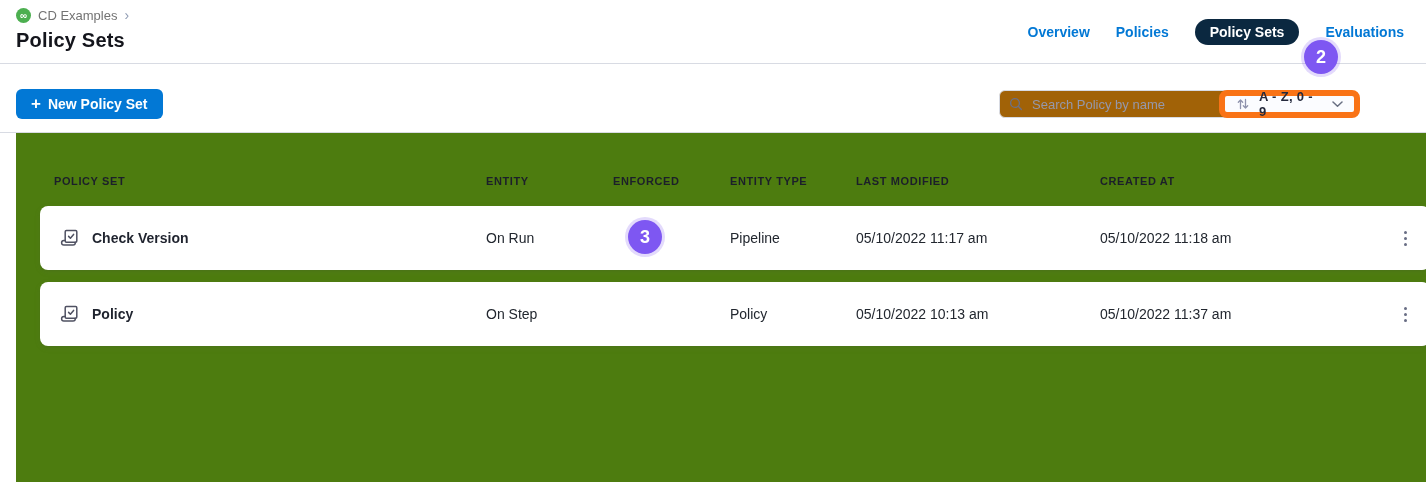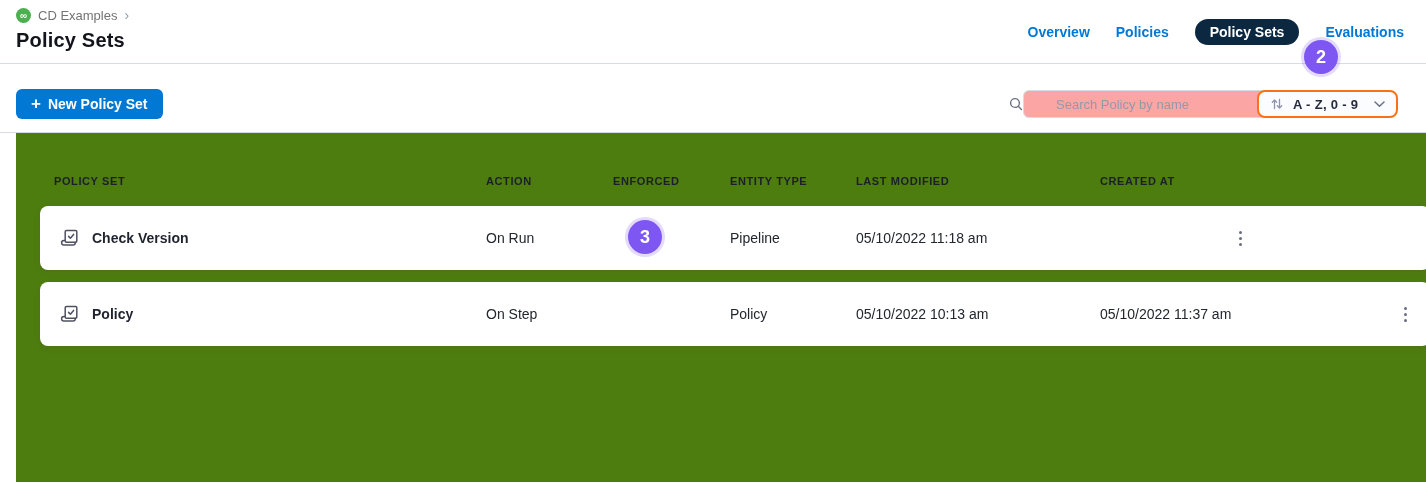--- a/index.html
+++ b/index.html
@@ -22,24 +22,24 @@
 
   
   .toolbar { position:relative; height:69px; background:#fff; border-bottom:1px solid #d8dbe3; }
   .new-btn { position:absolute; left:16px; top:25px; height:30px; display:flex; align-items:center; gap:7px;
              background:#0278d5; color:#fff; border:none; border-radius:6px; padding:0 15px;
              font-size:14px; font-weight:700; font-family:inherit; cursor:pointer; }
   .new-btn .plus { font-size:17px; font-weight:700; margin-top:-1px; }
   .search-wrap { position:absolute; left:999px; top:26px; width:246px; height:28px; }
   .search-wrap svg { position:absolute; left:9px; top:6px; }
   .search-input { width:100%; height:100%; border:1px solid #d8dbe3; border-radius:6px; padding:0 20px 0 32px;
-                  font-size:13px; font-family:inherit; color:#22272f; outline:none; background:#fca5a5;margin-left:24px; }
+                  font-size:13px; font-family:inherit; color:#22272f; outline:none; background:#a16207; }
   .search-input::placeholder { color:#9598ab; }
-  .sort-dd { position:absolute; left:1257px; top:26px; width:141px; height:28px; background:#fbfcff;
-             border:2px solid #f97316; border-radius:8px; display:flex; align-items:center; gap:9px;
+  .sort-dd { position:absolute; left:1219px; top:26px; width:141px; height:28px; background:#fbfcff;
+             border:6px solid #f97316; border-radius:8px; display:flex; align-items:center; gap:9px;
              padding:0 11px; cursor:pointer; }
   .sort-label { font-size:13px; font-weight:700; color:#252a3d; letter-spacing:.3px; flex:1; }
 
   
   .main { position:relative; height:349px; background:#4d7c0f;margin-left:16px; }
   .grid-cols { display:grid; grid-template-columns:446px 123px 121px 126px 244px 280px 1fr; }
   .thead { position:absolute; left:24px; top:42px; width:1382px; font-size:11px; font-weight:700;
            letter-spacing:.6px; color:#1c1f2a; }
   .thead .c1 { padding-left:14px; } .thead .c3 { padding-left:4px; }
   .row { position:absolute; left:24px; width:1390px; height:64px; background:#fff; border-radius:8px;
@@ -104,21 +104,21 @@
       <svg width="11" height="7" viewBox="0 0 11 7">
         <polyline points="1,1 5.5,5.3 10,1" fill="none" stroke="#697083" stroke-width="1.5" stroke-linecap="round" stroke-linejoin="round"></polyline>
       </svg>
     </div>
   </div>
 
   <div class="main">
 
     <div class="thead grid-cols">
       <span class="c1">POLICY SET</span>
-      <span>ACTION</span>
+      <span>ENTITY</span>
       <span class="c3">ENFORCED</span>
       <span>ENTITY TYPE</span>
       <span>LAST MODIFIED</span>
       <span>CREATED AT</span>
       <span></span>
     </div>
 
     <div class="row row-1 grid-cols">
       <div class="cell-name">
         <svg width="20" height="20" viewBox="0 0 20 20">
@@ -128,20 +128,21 @@
         </svg>
         <span>Check Version</span>
       </div>
       <span>On Run</span>
       <span>
         <span class="toggle" role="switch" aria-checked="true">
           <span class="knob"></span>
         </span>
       </span>
       <span>Pipeline</span>
+      <span>05/10/2022 11:17 am</span>
       <span>05/10/2022 11:18 am</span>
       <button class="kebab">
           <i></i>
           <i></i>
           <i></i>
         </button>
     </div>
 
     <div class="row row-2 grid-cols">
       <div class="cell-name">

